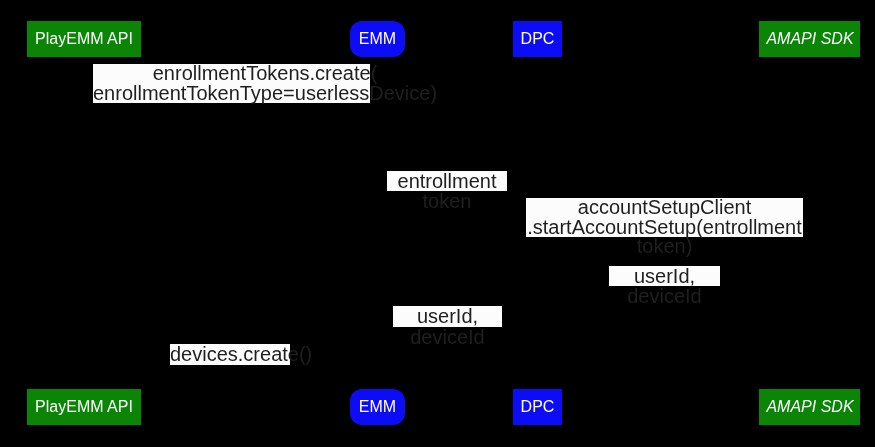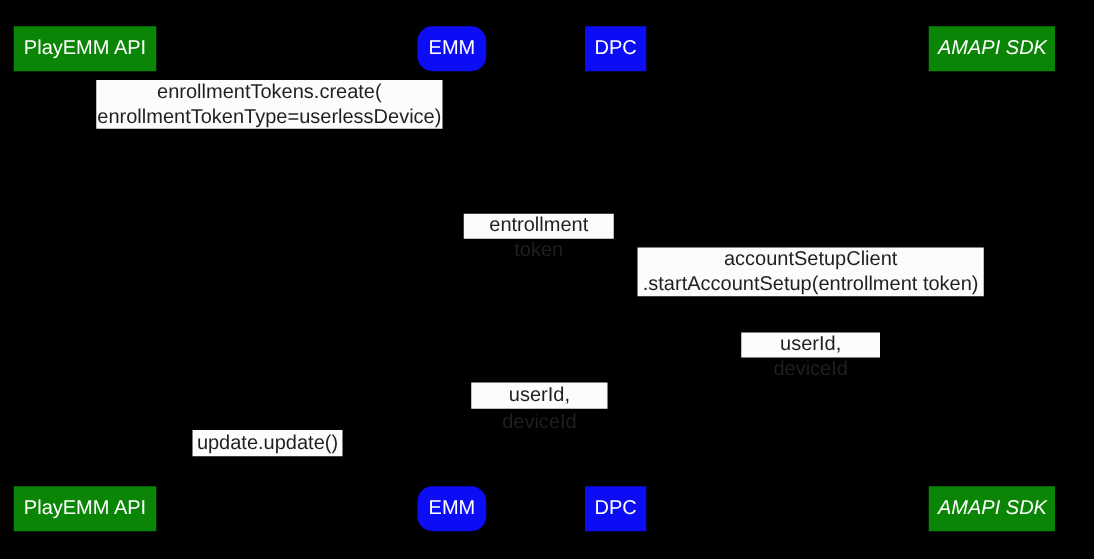--- a/index.html
+++ b/index.html
@@ -7,46 +7,47 @@
     padding: 0;
     background: #000;
     font-family: "Liberation Sans", "DejaVu Sans", sans-serif;
   }
   .canvas {
     position: relative;
     width: 844px;
     height: 447px;
     background: var(--background, #000);
     overflow: hidden;
+    margin-left: 16px;
   }
   
   .actor {
     position: absolute;
     height: 36px;
     display: grid;
     place-items: center;
     color: var(--actor-text, #fff);
     font-size: 16px;
     box-sizing: border-box;
     white-space: nowrap;
   }
   .bg-green { background: var(--actor-green, #0a8506); }
   .bg-blue  { background: var(--actor-blue, #0d0df5); }
   .row-top    { top: 21px; }
   .row-bottom { top: 389px; }
   .pos-playemm { left: 11px;  width: 114px; }
   .pos-emm     { left: 334px; width: 55px; border-radius: 12px;  }
-  .pos-dpc     { left: 468px; width: 49px;  }
+  .pos-dpc     { left: 497px; width: 49px;  }
   .pos-amapi   { left: 743px; width: 102px; font-style: italic; }
   
   .msg {
     position: absolute;
     background: var(--label-bg, #fcfcfc);
     color: var(--label-text, #1f1f1f);
-    font-size: 16px;
+    font-size: 20px;
     line-height: 19.5px;
     display: grid;
     place-items: center;
     text-align: center;
     white-space: pre-line;
     box-sizing: border-box;
   }
   .m1 { left: 77px;  top: 64px;  width: 277px; height: 39px; }
   .m2 { left: 155px; top: 133px; width: 118px; height: 20px; line-height: 20px; }
   .m3 { left: 371px; top: 171px; width: 120px; height: 20px; line-height: 20px; }
@@ -65,20 +66,20 @@
   <div class="actor row-top pos-dpc bg-blue">DPC</div>
   <div class="actor row-top pos-amapi bg-green">AMAPI SDK</div>
 
   <div class="msg m1">enrollmentTokens.create(
 enrollmentTokenType=userlessDevice)</div>
   <div class="msg m3">entrollment token</div>
   <div class="msg m4">accountSetupClient
 .startAccountSetup(entrollment token)</div>
   <div class="msg m5">userId, deviceId</div>
   <div class="msg m6">userId, deviceId</div>
-  <div class="msg m7">update.update()</div>
+  <div class="msg m7">devices.create()</div>
 
   <div class="actor row-bottom pos-playemm bg-green">PlayEMM API</div>
   <div class="actor row-bottom pos-emm bg-blue">EMM</div>
   <div class="actor row-bottom pos-dpc bg-blue">DPC</div>
   <div class="actor row-bottom pos-amapi bg-green">AMAPI SDK</div>
 
 </div>
 
 </body></html>

